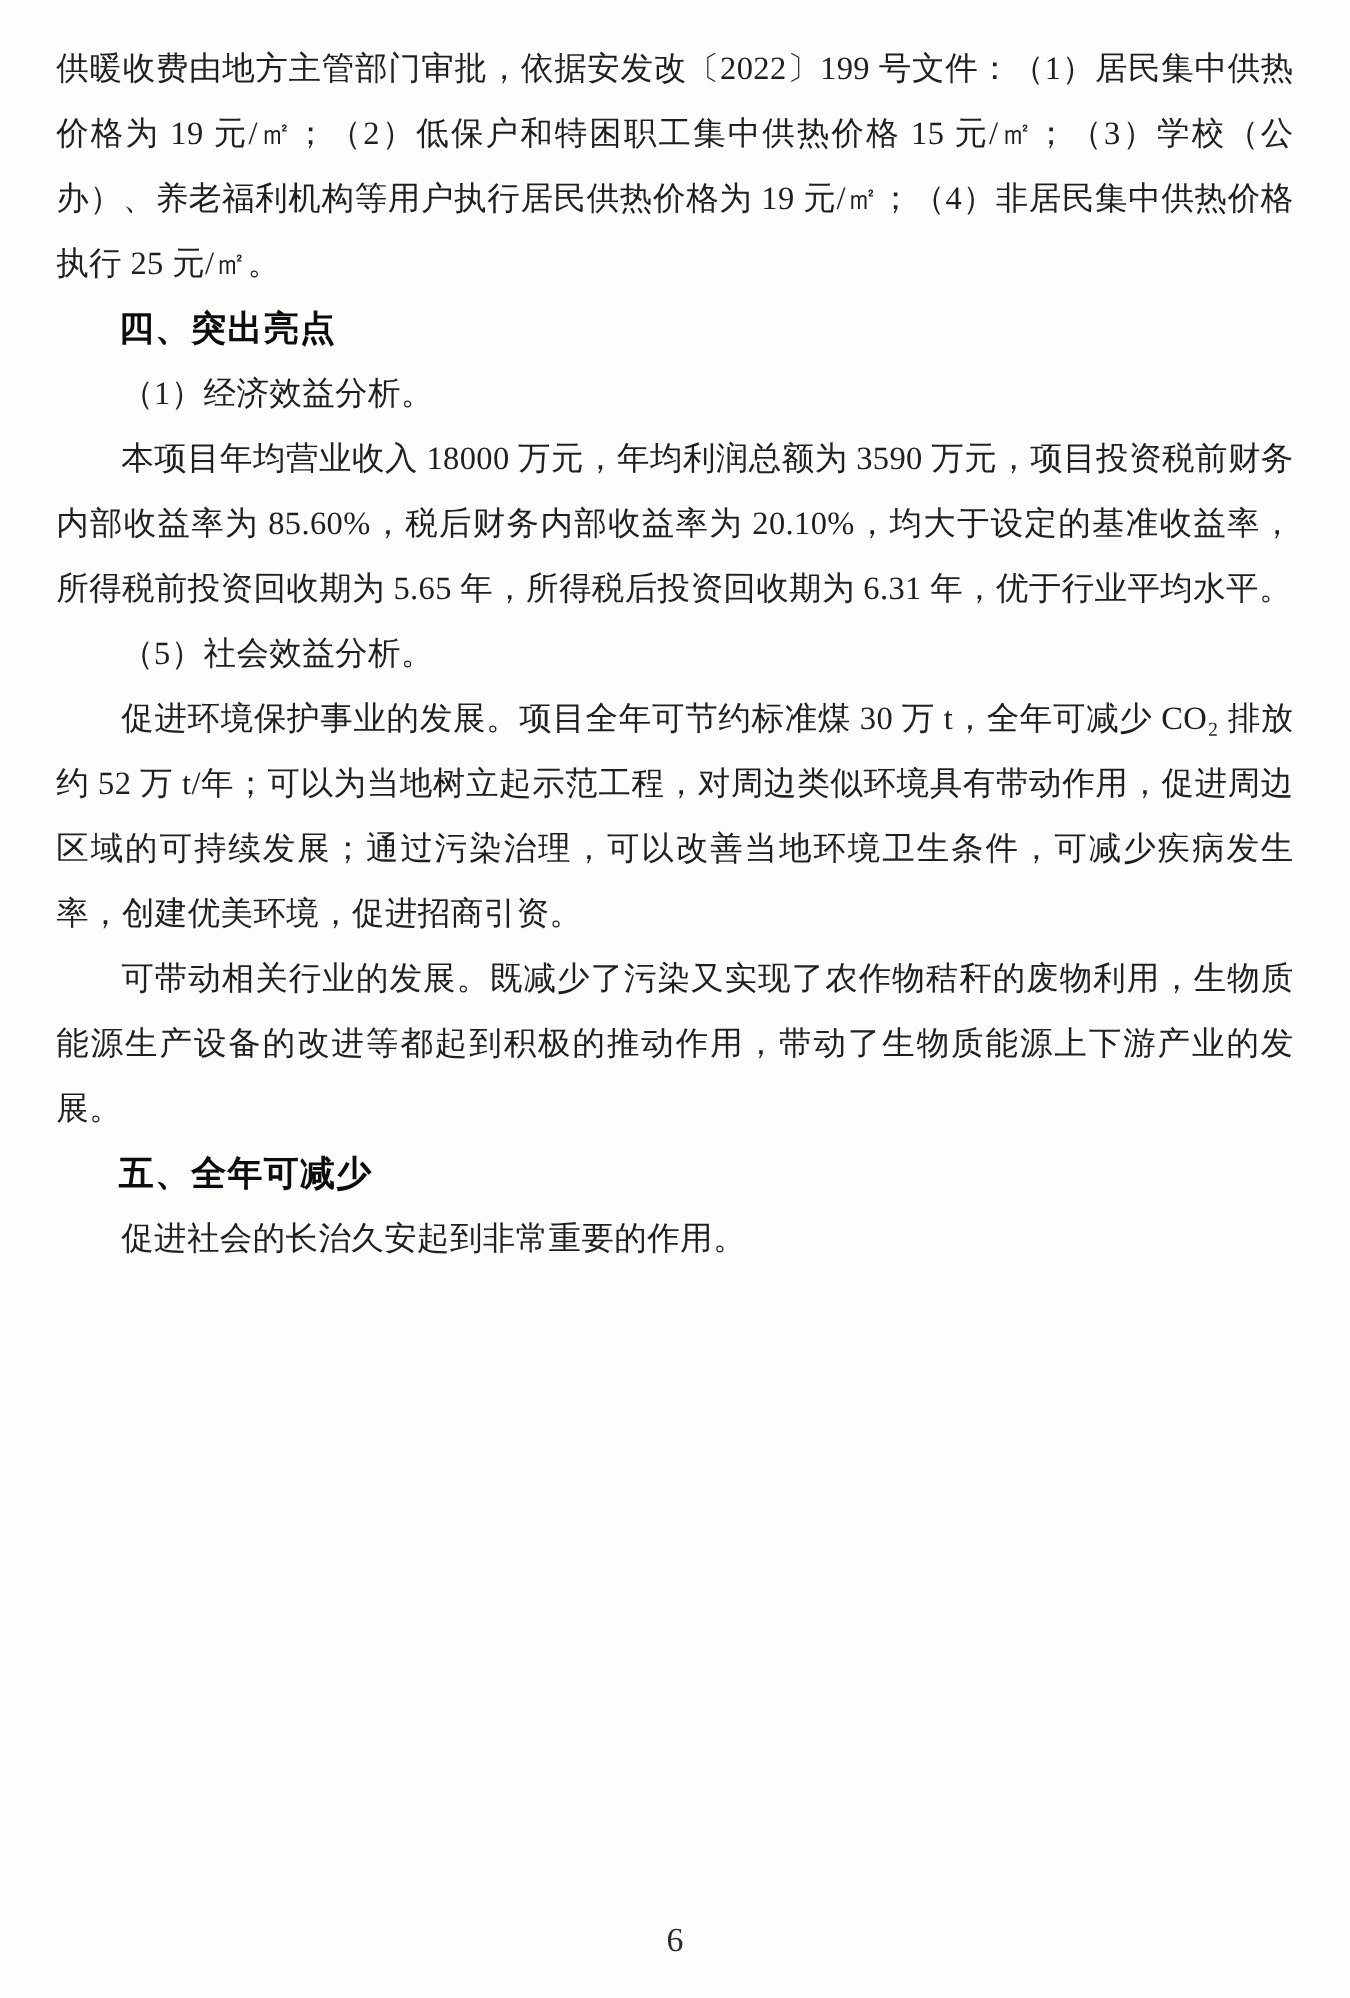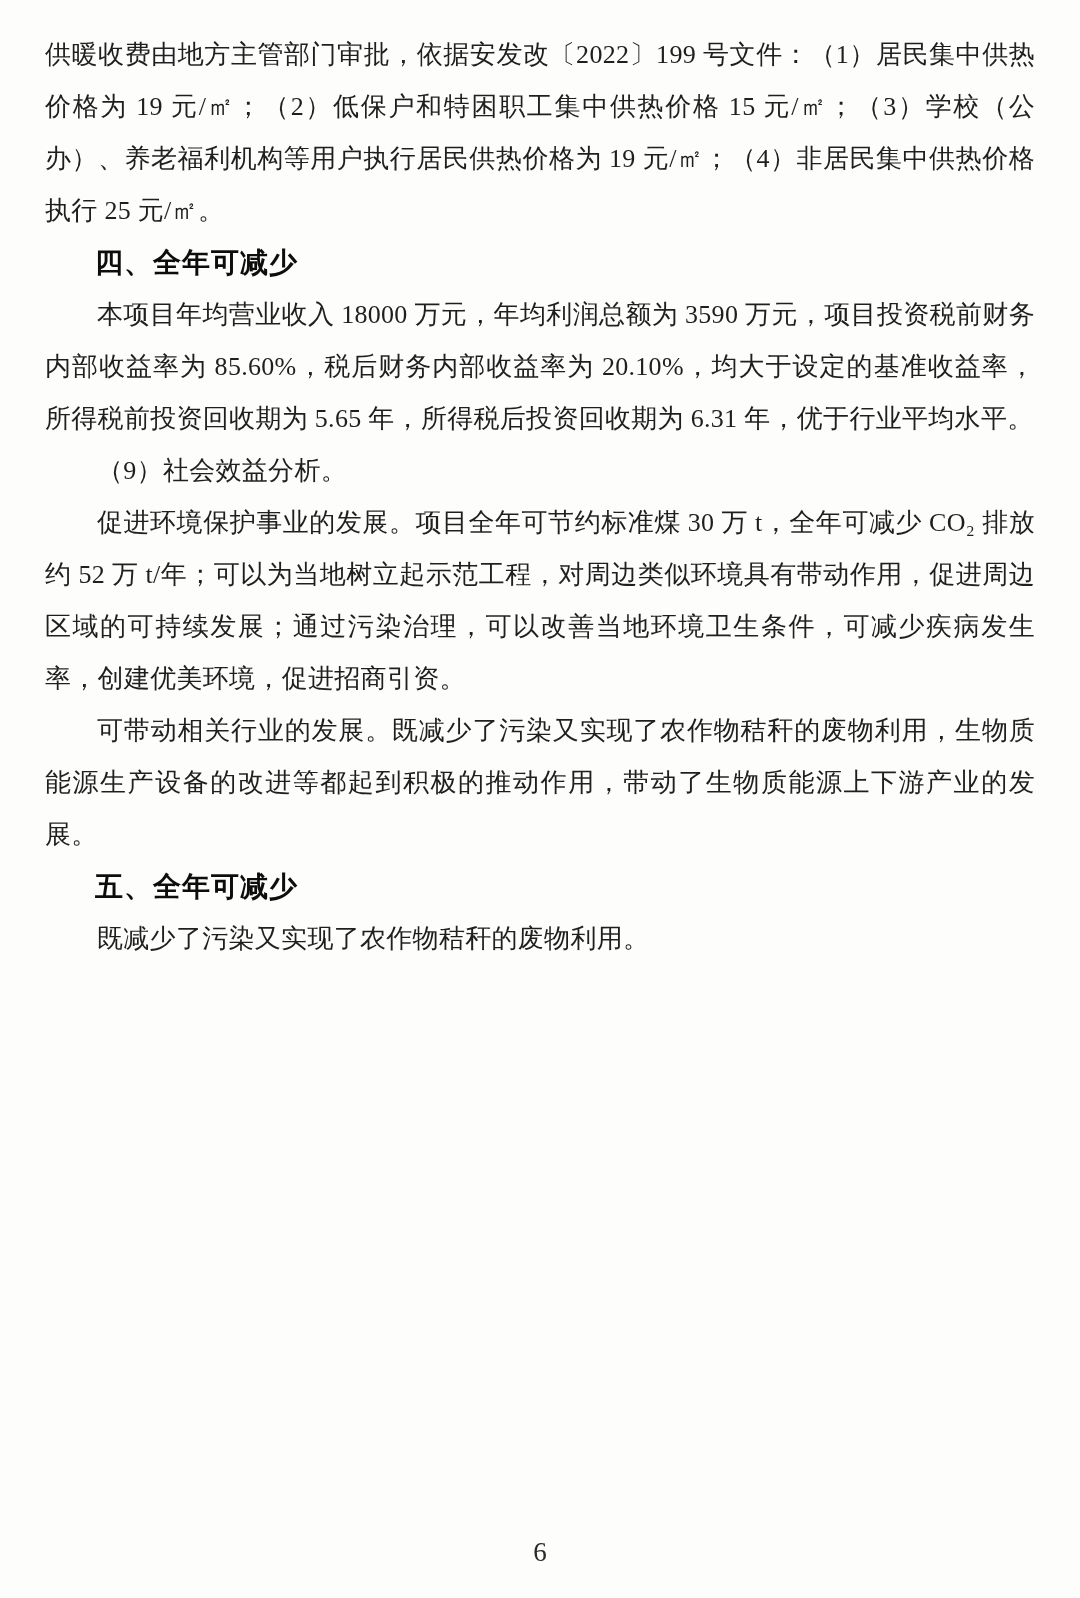--- a/index.html
+++ b/index.html
@@ -54,32 +54,33 @@
     color: #2a2a2a;
   }
 </style>
 </head>
 <body>
 
 <div class="page">
 
   <p class="para">供暖收费由地方主管部门审批，依据安发改〔2022〕199 号文件：（1）居民集中供热价格为 19 元/㎡；（2）低保户和特困职工集中供热价格 15 元/㎡；（3）学校（公办）、养老福利机构等用户执行居民供热价格为 19 元/㎡；（4）非居民集中供热价格执行 25 元/㎡。</p>
 
-  <h2 class="heading">四、全年可减少</h2>
+  <h2 class="heading">四、突出亮点</h2>
 
+  <p class="para indent">（1）经济效益分析。</p>
 
   <p class="para indent">本项目年均营业收入 18000 万元，年均利润总额为 3590 万元，项目投资税前财务内部收益率为 85.60%，税后财务内部收益率为 20.10%，均大于设定的基准收益率，所得税前投资回收期为 5.65 年，所得税后投资回收期为 6.31 年，优于行业平均水平。</p>
 
 
-  <p class="para indent">（9）社会效益分析。</p>
+  <p class="para indent">（5）社会效益分析。</p>
 
   <p class="para indent">促进环境保护事业的发展。项目全年可节约标准煤 30 万 t，全年可减少 CO₂ 排放约 52 万 t/年；可以为当地树立起示范工程，对周边类似环境具有带动作用，促进周边区域的可持续发展；通过污染治理，可以改善当地环境卫生条件，可减少疾病发生率，创建优美环境，促进招商引资。</p>
 
   <p class="para indent">可带动相关行业的发展。既减少了污染又实现了农作物秸秆的废物利用，生物质能源生产设备的改进等都起到积极的推动作用，带动了生物质能源上下游产业的发展。</p>
 
 
   <h2 class="heading">五、全年可减少</h2>
 
-  <p class="para indent">既减少了污染又实现了农作物秸秆的废物利用。</p>
+  <p class="para indent">促进社会的长治久安起到非常重要的作用。</p>
 
   <div class="page-number">6</div>
 
 </div>
 
 </body></html>

